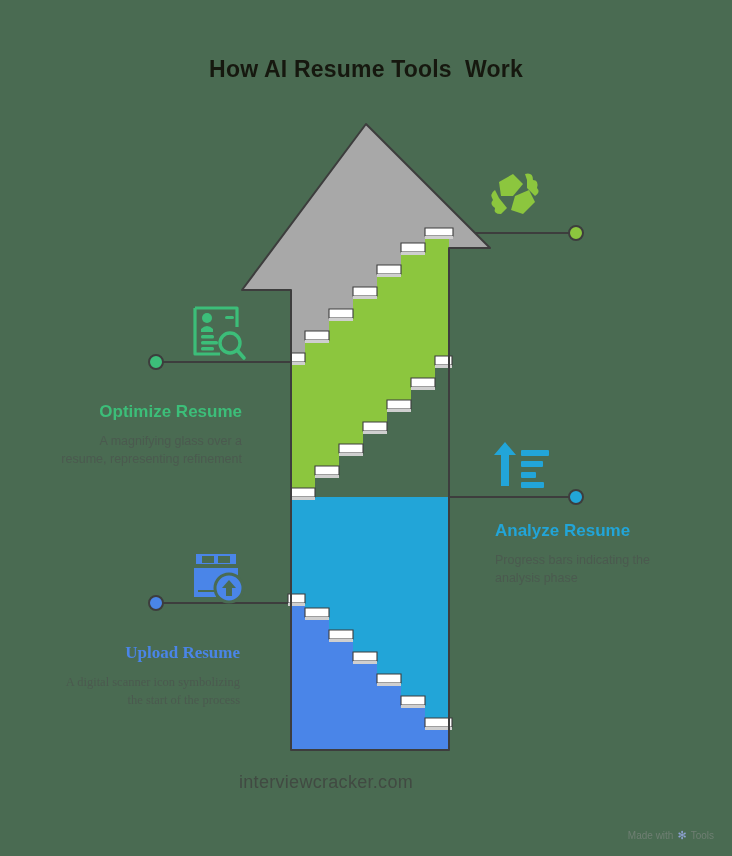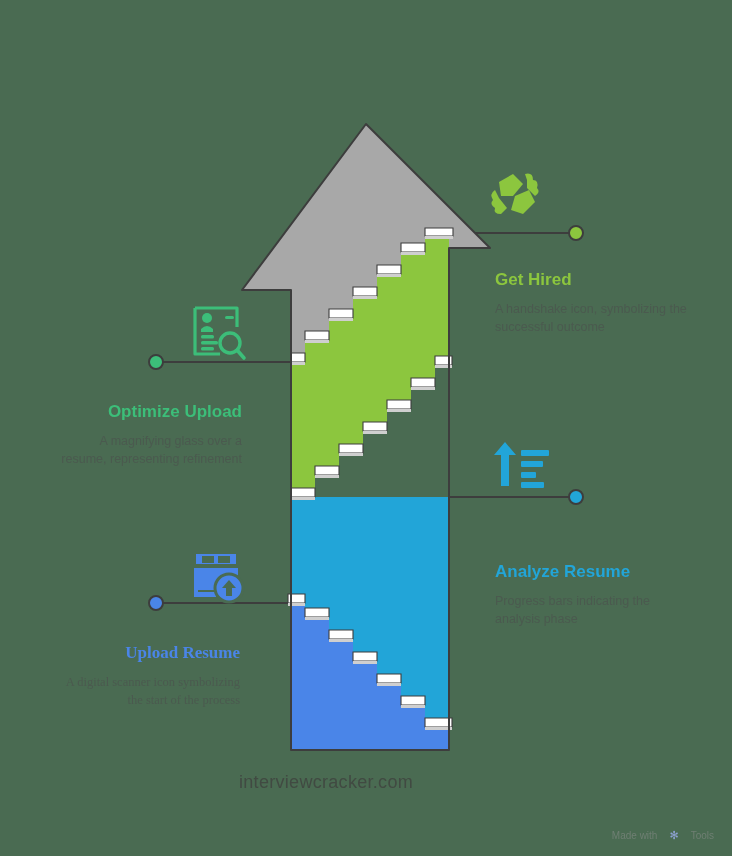--- a/index.html
+++ b/index.html
@@ -52,53 +52,54 @@
   }
   .left-block {
     text-align: right;
   }
   .right-block {
     text-align: left;
   }
 
   #block-get-hired   { left: 495px; top: 270px; width: 195px; }
   #block-optimize    { left: 60px;  top: 402px; width: 182px; }
-  #block-analyze     { left: 495px; top: 562px; width: 200px; }
+  #block-analyze     { left: 495px; top: 521px; width: 200px; }
   #block-upload      { left: 60px;  top: 643px; width: 180px; font-family: Liberation Serif, serif; }
 
   .footer {
     position: absolute;
     top: 772px;
     left: 0;
     width: 652px;
     text-align: center;
     font-size: 18px;
     color: #414a42;
     letter-spacing: 0.3px;
   }
   .watermark {
     position: absolute;
     right: 18px;
     bottom: 14px;
     font-size: 10px;
     color: #6f7f73;
     display: flex;
     align-items: center;
-    gap: 12px;
+    gap: 4px;
   }
   .watermark .leaf {
     color: #8fa3d4;
     font-size: 11px;
   }
 </style>
 </head>
 <body>
 
 <div class="page">
 
+  <div class="title">How AI Resume Tools  Work</div>
 
   <svg class="graphic" width="732" height="856" viewBox="0 0 732 856">
 
     <g>
       <line x1="449" y1="233" x2="571" y2="233" stroke="#3d3d3d" stroke-width="2"></line>
       <circle cx="576" cy="233" r="7" fill="#8cc63e" stroke="#3d3d3d" stroke-width="2"></circle>
     </g>
     <g>
       <line x1="159" y1="362" x2="291" y2="362" stroke="#3d3d3d" stroke-width="2"></line>
       <circle cx="156" cy="362" r="7" fill="#3cbe79" stroke="#3d3d3d" stroke-width="2"></circle>
@@ -234,27 +235,23 @@
       <rect x="10" y="4" width="12" height="7" fill="#4a6b52"></rect>
       <rect x="26" y="4" width="12" height="7" fill="#4a6b52"></rect>
       <path fill="#4a85e8" d="M2,16 L46,16 L46,38 L6,38 L6,44 L2,44 Z"></path>
       <rect x="2" y="40" width="22" height="5" fill="#4a85e8"></rect>
       <circle cx="37" cy="36" r="14" fill="#4a85e8" stroke="#4a6b52" stroke-width="3"></circle>
       <path fill="#4a6b52" d="M37,28 L44,36 L40,36 L40,44 L34,44 L34,36 L30,36 Z"></path>
     </g>
 
   </svg>
 
-  <div class="label-block right-block" id="block-get-hired">
-    <p class="label-title" style="color:#8cc63e">Get Hired</p>
-    <p class="label-desc">A handshake icon, symbolizing the successful outcome</p>
-  </div>
 
   <div class="label-block left-block" id="block-optimize">
-    <p class="label-title" style="color:#3cbe79">Optimize Upload</p>
+    <p class="label-title" style="color:#3cbe79">Optimize Resume</p>
     <p class="label-desc">A magnifying glass over a resume, representing refinement</p>
   </div>
 
   <div class="label-block right-block" id="block-analyze">
     <p class="label-title" style="color:#22a5d8">Analyze Resume</p>
     <p class="label-desc">Progress bars indicating the analysis phase</p>
   </div>
 
   <div class="label-block left-block" id="block-upload">
     <p class="label-title" style="color:#4a85e8">Upload Resume</p>

